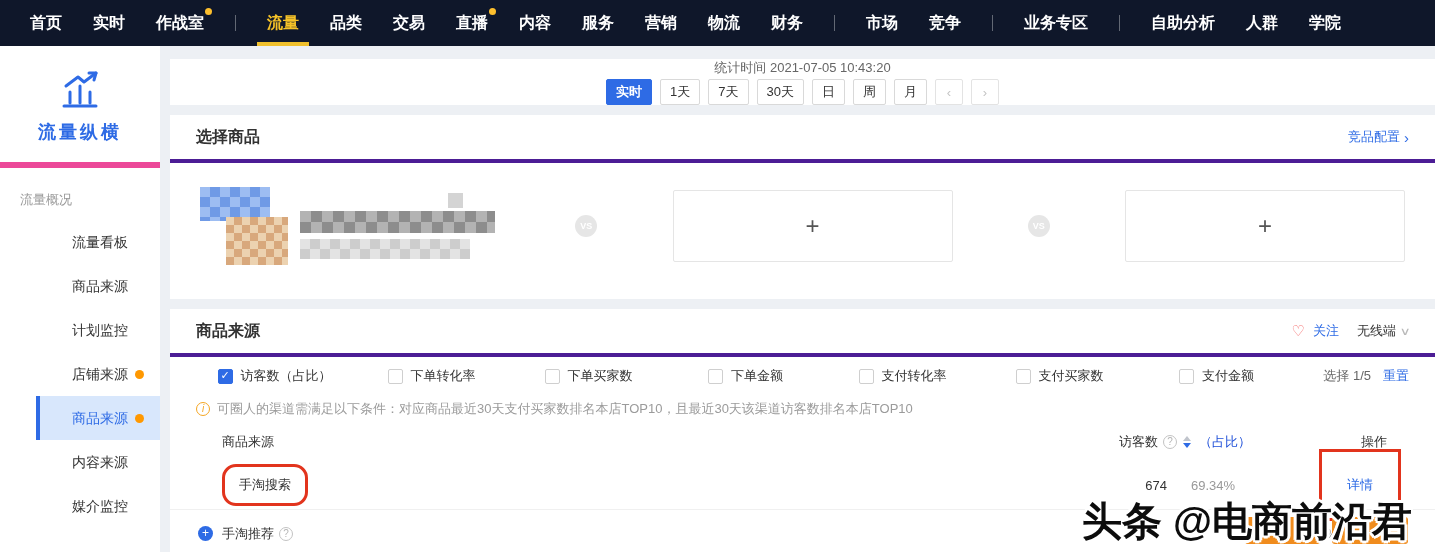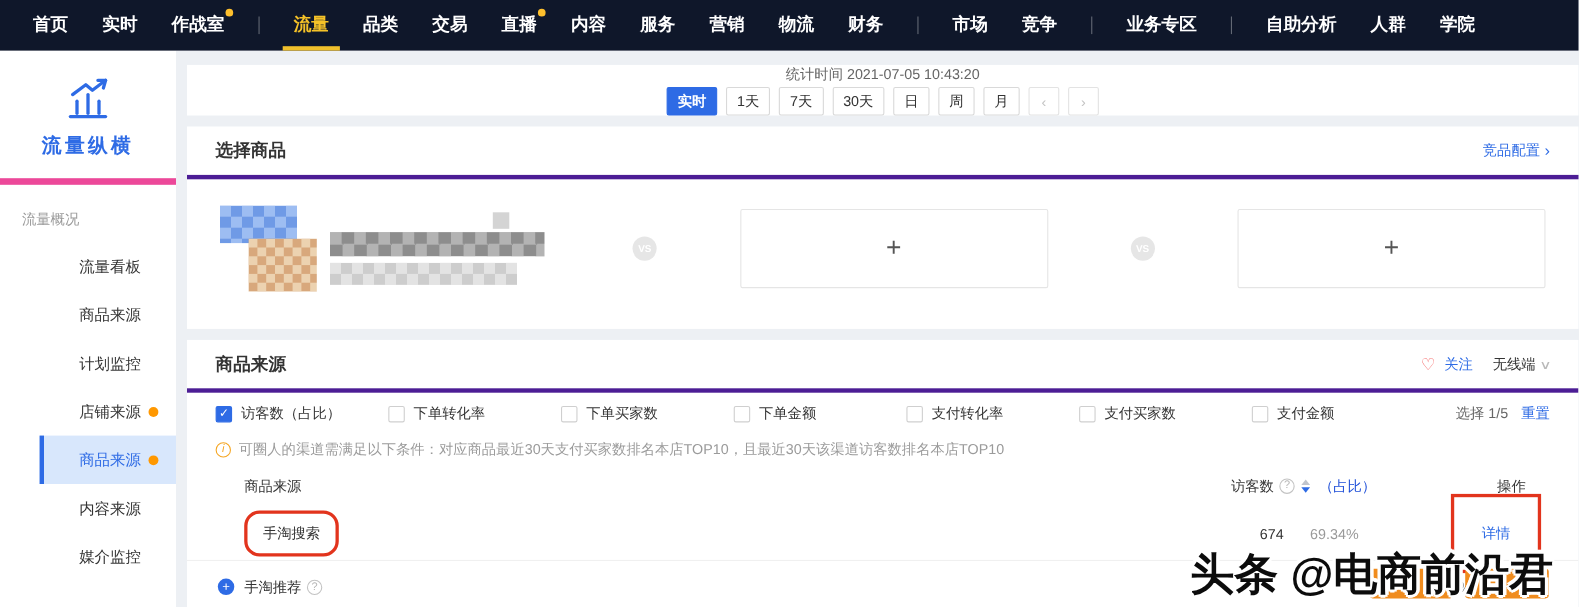--- a/index.html
+++ b/index.html
@@ -56,21 +56,21 @@
   .mz.b3 { left:100px; top:24px; width:195px; height:22px; background:repeating-conic-gradient(#8d8d8d 0% 25%, #b3b3b3 0% 50%) 0 0/22px 22px; }
   .mz.b4 { left:100px; top:52px; width:170px; height:20px; background:repeating-conic-gradient(#cdcdcd 0% 25%, #e3e3e3 0% 50%) 0 0/20px 20px; }
   .mz.b5 { left:248px; top:6px; width:15px; height:15px; background:#d4d4d4; }
   .vs { width:22px; height:22px; border-radius:50%; background:#e6e6e6; color:#fff; font-size:9px; font-weight:700; display:flex; align-items:center; justify-content:center; flex:none; }
   .add-box { width:280px; height:72px; border:1px solid #e5e5e5; border-radius:2px; display:flex; align-items:center; justify-content:center; cursor:pointer; background:#fff; }
   .add-box .plus { font-size:24px; font-weight:300; color:#555; }
 
   
   .sources-card { flex:1; min-height:0; overflow:hidden; position:relative; }
   .metrics-row { height:38px; display:flex; align-items:center; padding:0 26px; }
-  .metric { display:flex; align-items:center; width:157px; flex:none; cursor:pointer; }
+  .metric { display:flex; align-items:center; width:157px; flex:none; cursor:pointer;justify-content:center; }
   .cbox { width:15px; height:15px; border:1px solid #cfcfcf; border-radius:2px; background:#fff; margin-right:8px; position:relative; flex:none; }
   .metric.checked .cbox { background:#2e6be5; border-color:#2e6be5; }
   .metric.checked .cbox::after { content:"✓"; position:absolute; left:2px; top:-1px; color:#fff; font-size:11px; font-weight:700; }
   .metric-label { font-size:13px; color:#333; white-space:nowrap; }
   .select-info { margin-left:auto; display:flex; align-items:center; gap:12px; font-size:13px; }
   .select-count { color:#666; }
   .reset-link { color:#2e6be5; cursor:pointer; text-decoration:none; }
 
   .notice-row { height:28px; display:flex; align-items:center; padding:0 26px; gap:7px; }
   .info-circle { width:14px; height:14px; border-radius:50%; border:1px solid #f5a623; color:#f5a623; font-size:10px; line-height:12px; text-align:center; font-style:italic; flex:none; }

